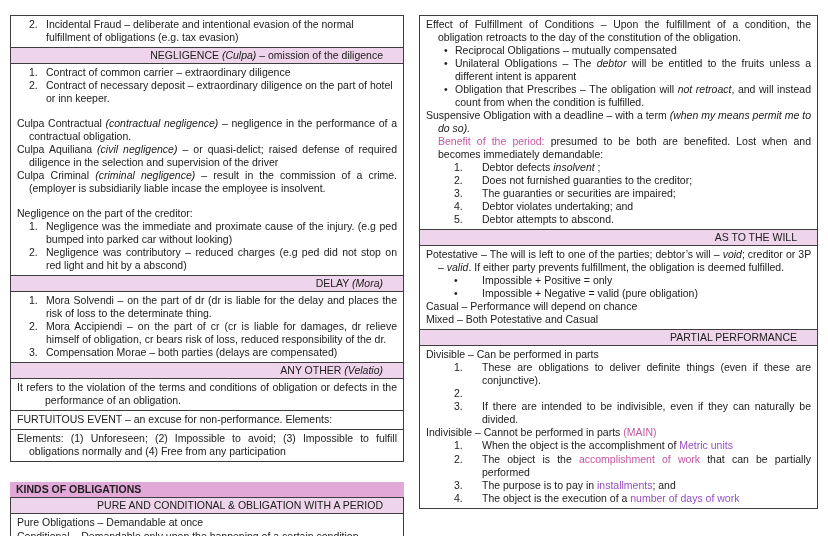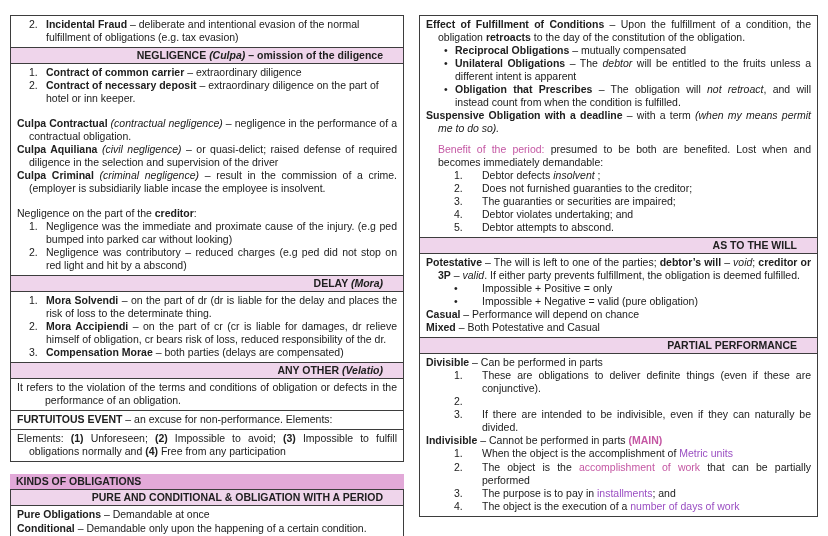--- a/index.html
+++ b/index.html
@@ -18,39 +18,39 @@
     font-size:10.5px;line-height:1.24;color:var(--ink);
   }
   .col{display:flex;flex-direction:column;box-sizing:border-box;}
   .col-left{width:394px;flex:0 0 394px;}
   .col-right{width:399px;flex:0 0 399px;}
   .tbl{border:1.5px solid var(--border);background:#fff;}
   .tbl > div{border-top:1px solid var(--border);}
   .tbl > div:first-child{border-top:none;}
   .row{padding:2px 6px 3px 6px;}
   .hdr{background:var(--hdrbg);font-weight:bold;text-align:right;padding:1px 20px;}
-  .band{background:var(--bandbg);font-weight:bold;padding:1px 6px;margin-top:12px;}
+  .band{background:var(--bandbg);font-weight:bold;padding:1px 6px;margin-top:20px;}
   .blk{min-height:1px;}
   .k-blank{height:12px;}
   .k-hang{padding-left:12px;text-indent:-12px;}
   .k-hang.ind1{padding-left:28px;text-indent:-28px;}
-  .k-p.ind1{padding-left:12px;margin-top:8px;}
+  .k-p.ind1{padding-left:12px;}
   .k-li{display:flex;}
   .k-li .mk{flex:0 0 14px;margin-right:3px;}
   .k-li.ind1{padding-left:12px;}
   .k-li.ind2{padding-left:28px;}
   .k-li.ind2 .mk{flex:0 0 14px;margin-right:14px;}
   .k-li.ind3{padding-left:18px;}
   .k-li.ind3 .mk{flex:0 0 8px;margin-right:3px;}
   .k-li.ind4{padding-left:28px;}
   .k-li.ind4 .mk{flex:0 0 8px;margin-right:20px;}
   .tx{flex:1;}
   .jst{text-align:justify;}
   .k-li.jst .tx{text-align:justify;}
-  .b{font-weight:bold;}
+  .b{font-weight:normal;}
   .it{font-style:italic;}
   .pk{color:var(--pink);}
   .vl{color:var(--purple);}
 </style>
 </head>
 <body>
 
 <div class="page">
 
   <div class="col col-left">

